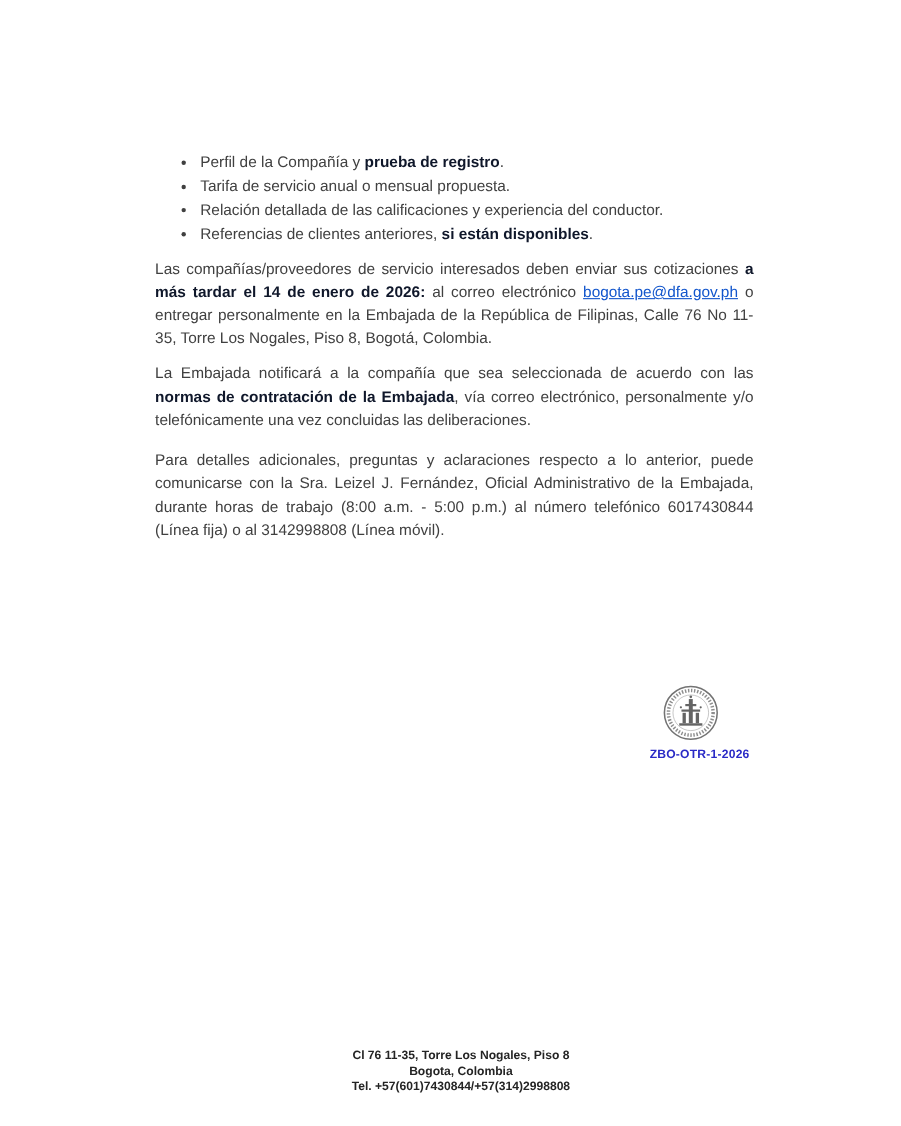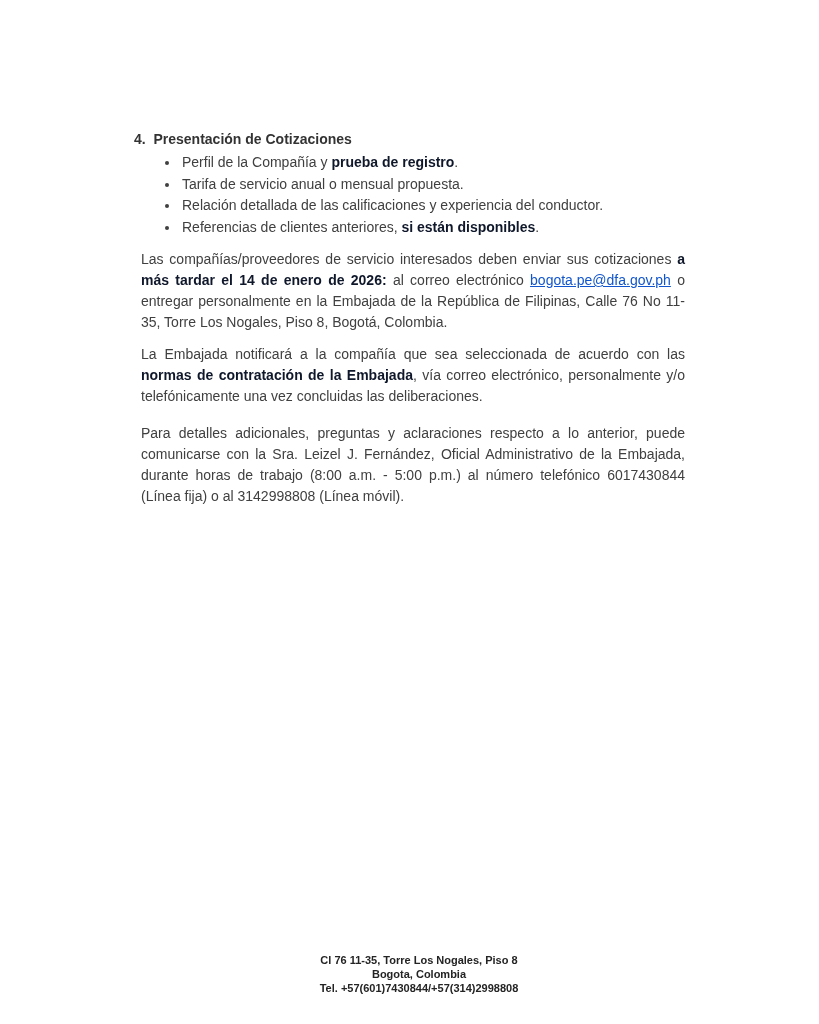--- a/index.html
+++ b/index.html
@@ -43,38 +43,56 @@
     font-size:11px;font-weight:bold;line-height:14px;color:#242424;padding-left:19px;
   }
 </style>
 </head>
 <body>
 
 <div class="page">
 
   <div class="content">
 
-    <h1 class="heading">4.  Presentación de Cotizaciones</h1>
 
 
     <ul class="bullet-list">
       <li><span class="seg-n">Perfil de la Compañía y </span><span class="seg-b">prueba de registro</span><span class="seg-n">.</span></li>
       <li><span class="seg-n">Tarifa de servicio anual o mensual propuesta.</span></li>
       <li><span class="seg-n">Relación detallada de las calificaciones y experiencia del conductor.</span></li>
       <li><span class="seg-n">Referencias de clientes anteriores, </span><span class="seg-b">si están disponibles</span><span class="seg-n">.</span></li>
     </ul>
 
     <p class="p-submission indent"><span class="seg-n">Las compañías/proveedores de servicio interesados deben enviar sus cotizaciones </span><span class="seg-b">a más tardar el 14 de enero de 2026:</span><span class="seg-n"> al correo electrónico </span><a class="seg-link" href="#">bogota.pe@dfa.gov.ph</a><span class="seg-n"> o entregar personalmente en la Embajada de la República de Filipinas, Calle 76 No 11-35, Torre Los Nogales, Piso 8, Bogotá, Colombia.</span></p>
 
     <p class="p-notification indent"><span class="seg-n">La Embajada notificará a la compañía que sea seleccionada de acuerdo con las </span><span class="seg-b">normas de contratación de la Embajada</span><span class="seg-n">, vía correo electrónico, personalmente y/o telefónicamente una vez concluidas las deliberaciones.</span></p>
 
     <p class="p-contact indent"><span class="seg-n">Para detalles adicionales, preguntas y aclaraciones respecto a lo anterior, puede comunicarse con la Sra. Leizel J. Fernández, Oficial Administrativo de la Embajada, durante horas de trabajo (8:00 a.m. - 5:00 p.m.) al número telefónico 6017430844 (Línea fija) o al 3142998808 (Línea móvil).</span></p>
 
   </div>
 
+  <div class="seal-block">
+    <svg class="seal" viewBox="0 0 52 52" xmlns="http://www.w3.org/2000/svg" aria-hidden="true">
+      <circle cx="26" cy="26" r="24" fill="none" stroke="#5b5b5b" stroke-width="1.4"></circle>
+      <circle cx="26" cy="26" r="20.3" fill="none" stroke="#7a7a7a" stroke-width="3.2" stroke-dasharray="1.3,1.5"></circle>
+      <circle cx="26" cy="26" r="16.2" fill="none" stroke="#9a9a9a" stroke-width="0.6"></circle>
+      <g fill="#4a4a4a" stroke="none">
+        <circle cx="26" cy="11.5" r="1.2"></circle>
+        <rect x="24.2" y="13.5" width="3.6" height="22"></rect>
+        <rect x="21" y="18" width="10" height="2"></rect>
+        <rect x="17.5" y="23" width="17" height="2"></rect>
+        <rect x="18.5" y="26" width="3" height="9.5"></rect>
+        <rect x="30.5" y="26" width="3" height="9.5"></rect>
+        <rect x="15.5" y="35.5" width="21" height="2.2"></rect>
+        <circle cx="17" cy="21" r="1"></circle>
+        <circle cx="35" cy="21" r="1"></circle>
+      </g>
+    </svg>
+    <div class="ref-code">ZBO-OTR-1-2026</div>
+  </div>
 
   <div class="footer">
     <div>Cl 76 11-35, Torre Los Nogales, Piso 8</div>
     <div>Bogota, Colombia</div>
     <div>Tel. +57(601)7430844/+57(314)2998808</div>
   </div>
 
 </div>
 
 </body></html>

